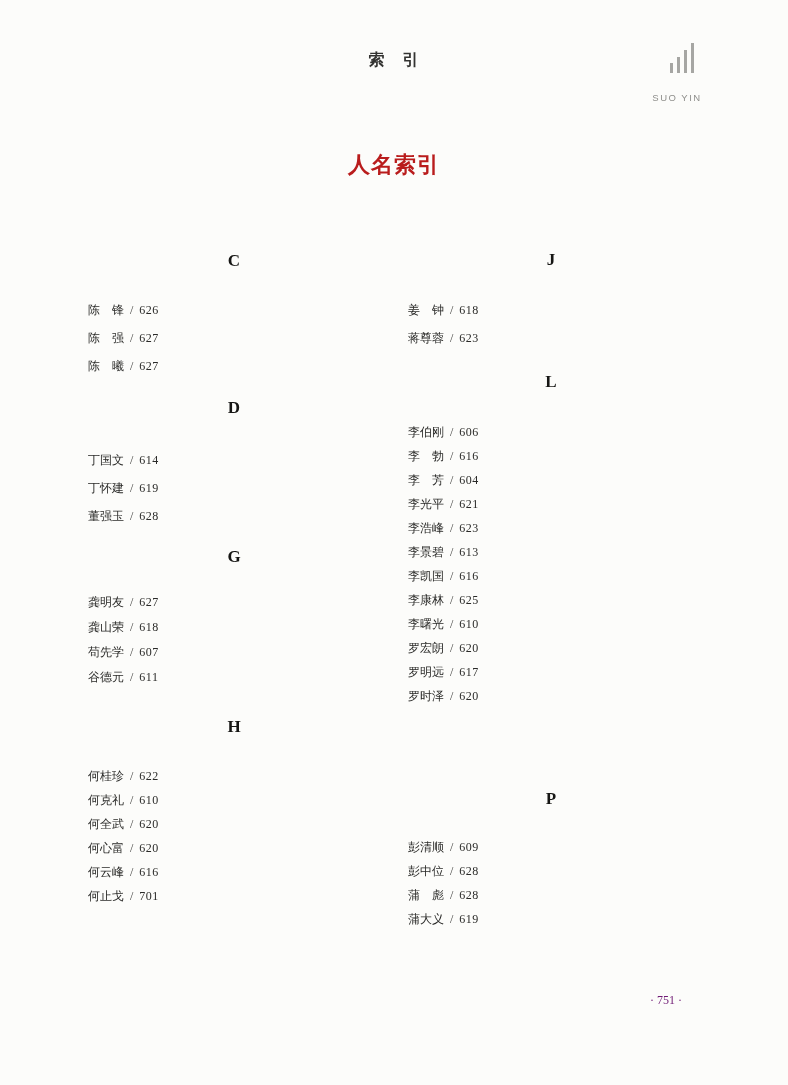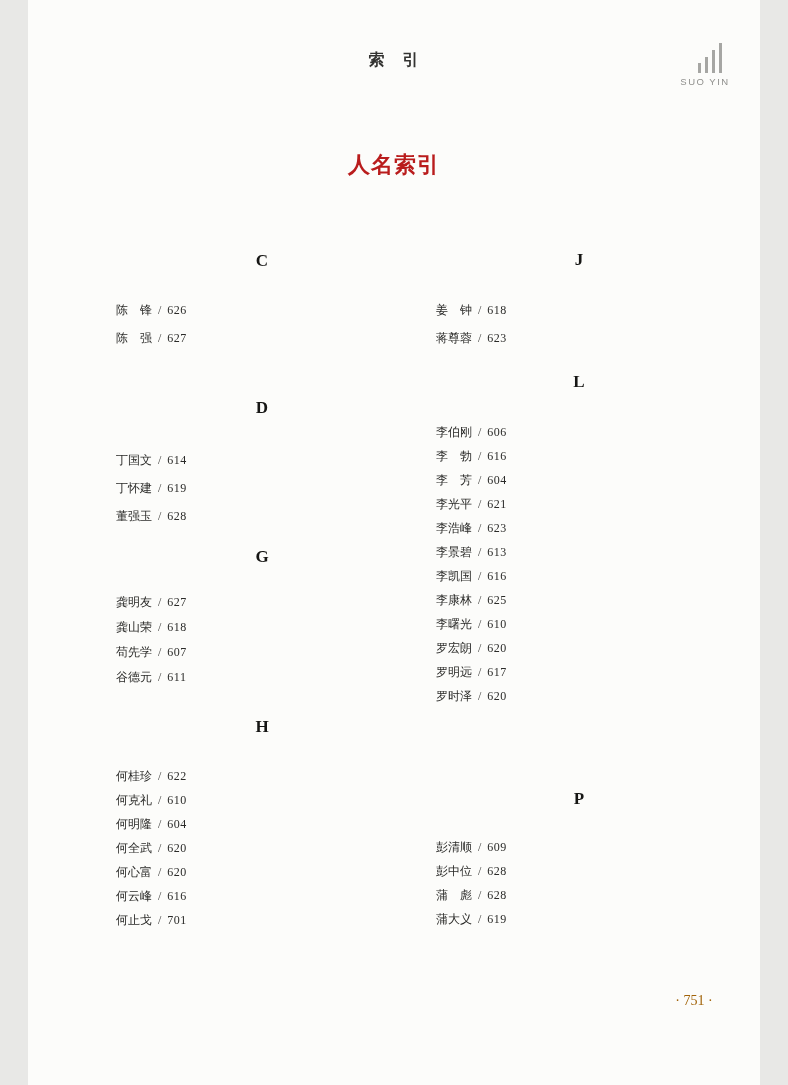--- a/index.html
+++ b/index.html
@@ -1,35 +1,35 @@
 <!DOCTYPE html>
 <html><head>
 <meta charset="utf-8">
 <style>
   html,body{margin:0;padding:0;background:#e8e8e6;}
   .page{
     position:relative;
-    width:732px;height:1085px;
+    width:788px;height:1085px;
     margin:0 auto;
     background:#fcfcfa;
     overflow:hidden;
     color:#2a2a28;
     font-family:"Liberation Serif","DejaVu Serif",serif;
   }
   
   .running-title{
     position:absolute;top:50px;left:0;width:100%;
     text-align:center;
     font-size:16px;font-weight:600;
     letter-spacing:1px;color:#333331;
   }
   
   .logo{
     position:absolute;top:42px;left:647px;width:60px;
-    display:flex;flex-direction:column;align-items:center;
+    display:flex;flex-direction:column;align-items:center;gap:16px;
   }
   .logo-bars{
     display:flex;align-items:flex-end;gap:4px;
     height:31px;margin-left:9px;
   }
   .logo-bars i{
     display:block;width:3px;background:#a6a6a3;
   }
   .logo-bars i:nth-child(1){height:10px;}
   .logo-bars i:nth-child(2){height:16px;}
@@ -65,21 +65,21 @@
   #sec-c{top:250px;--gap:24px;--lh:28px;}
   #sec-d{top:397px;--gap:27px;--lh:28px;}
   #sec-g{top:546px;--gap:22px;--lh:25px;}
   #sec-h{top:716px;--gap:26px;--lh:24px;}
   #sec-j{top:249px;--gap:25px;--lh:28px;}
   #sec-l{top:371px;--gap:27px;--lh:24px;}
   #sec-p{top:788px;--gap:25px;--lh:24px;}
   
   .folio{
     position:absolute;top:993px;left:610px;width:112px;
-    text-align:center;font-size:14px;color:#a16207;
+    text-align:center;font-size:12px;color:#701a75;
   }
 </style>
 </head>
 <body>
 
 <div class="page">
 
   <div class="running-title">索　引</div>
 
   <div class="logo">
@@ -99,20 +99,23 @@
     <div class="entries">
 
         <div class="entry">
           <span class="entry-name">陈　锋</span><span class="entry-sep">/</span><span class="entry-page">626</span>
         </div>
 
         <div class="entry">
           <span class="entry-name">陈　强</span><span class="entry-sep">/</span><span class="entry-page">627</span>
         </div>
 
+        <div class="entry">
+          <span class="entry-name">陈　曦</span><span class="entry-sep">/</span><span class="entry-page">627</span>
+        </div>
 
     </div>
   </section>
 
   <section class="index-section col-left" id="sec-d">
     <div class="section-letter">D</div>
     <div class="entries">
 
         <div class="entry">
           <span class="entry-name">丁国文</span><span class="entry-sep">/</span><span class="entry-page">614</span>
@@ -157,23 +160,20 @@
     <div class="entries">
 
         <div class="entry">
           <span class="entry-name">何桂珍</span><span class="entry-sep">/</span><span class="entry-page">622</span>
         </div>
 
         <div class="entry">
           <span class="entry-name">何克礼</span><span class="entry-sep">/</span><span class="entry-page">610</span>
         </div>
 
-        <div class="entry">
-          <span class="entry-name">何明隆</span><span class="entry-sep">/</span><span class="entry-page">604</span>
-        </div>
 
         <div class="entry">
           <span class="entry-name">何全武</span><span class="entry-sep">/</span><span class="entry-page">620</span>
         </div>
 
         <div class="entry">
           <span class="entry-name">何心富</span><span class="entry-sep">/</span><span class="entry-page">620</span>
         </div>
 
         <div class="entry">

